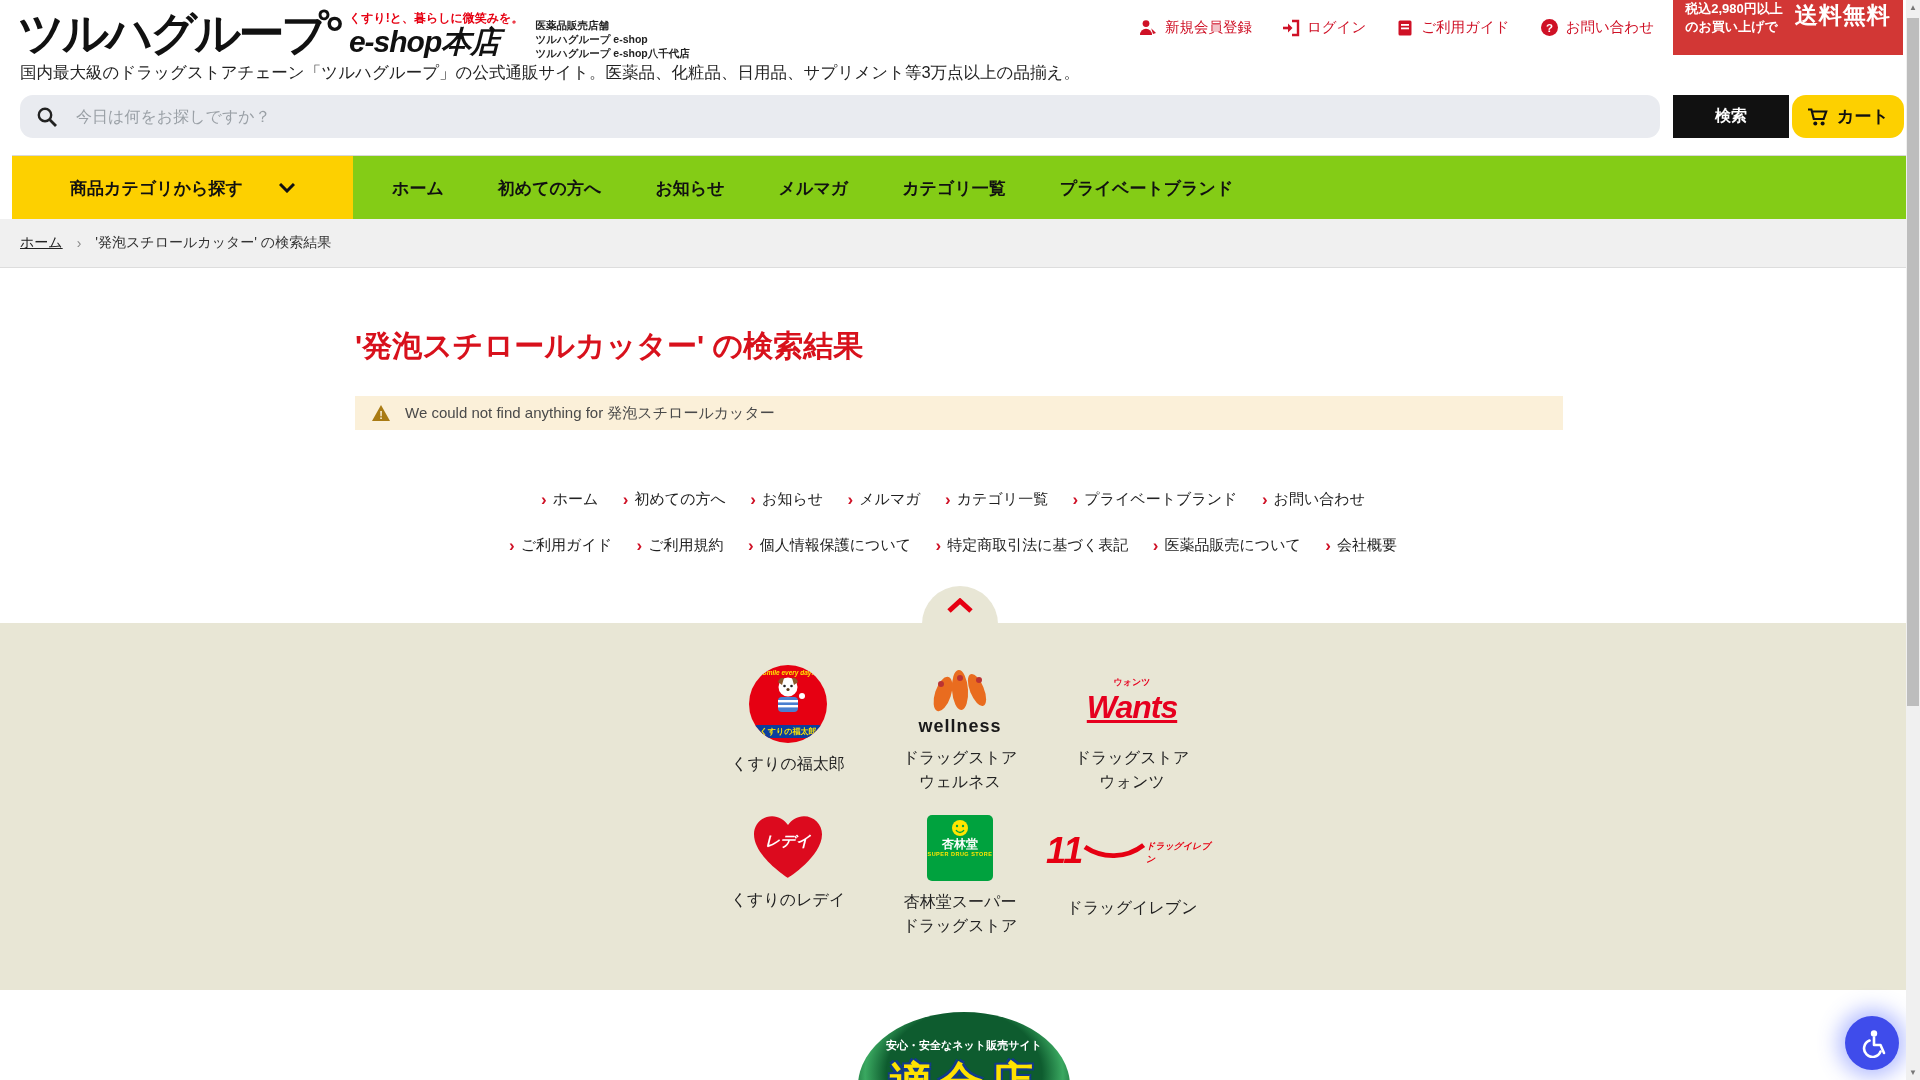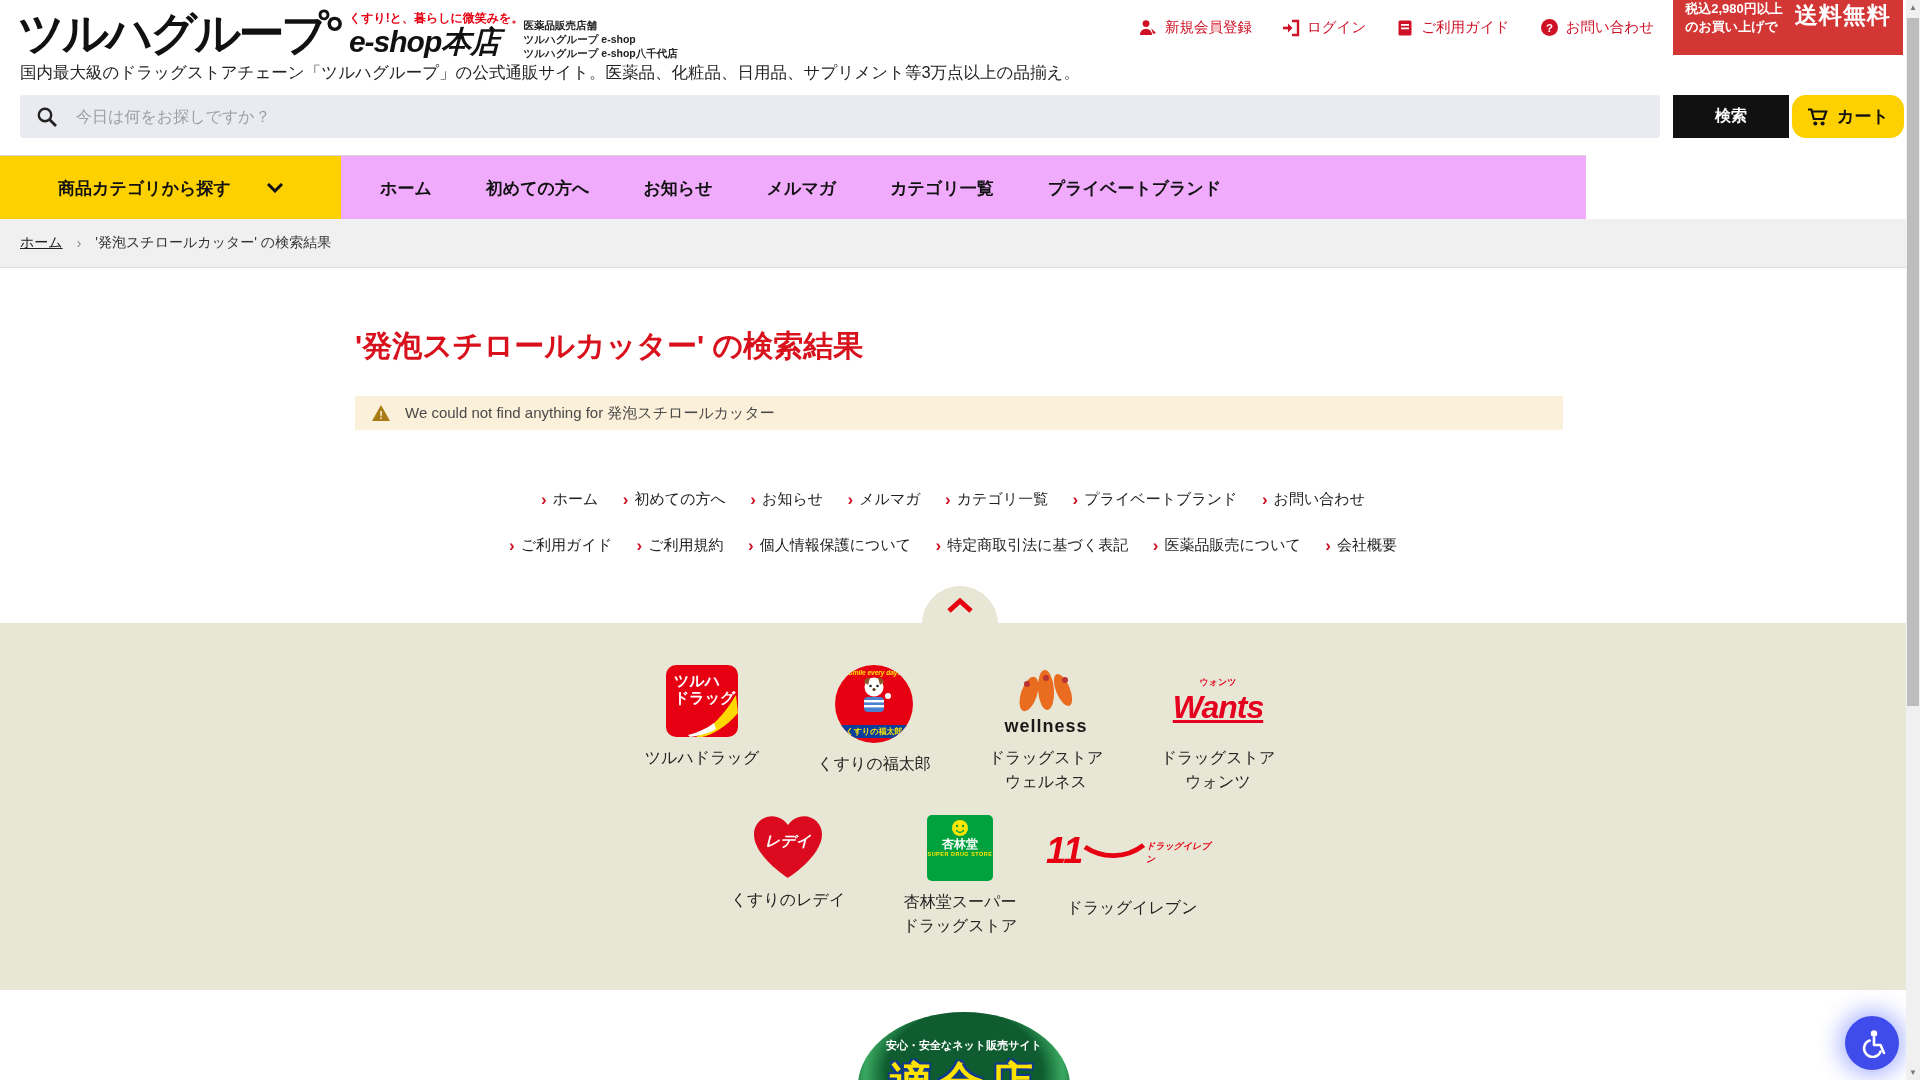--- a/index.html
+++ b/index.html
@@ -5,35 +5,35 @@
   * { margin:0; padding:0; box-sizing:border-box; }
   html,body { width:1920px; height:1080px; overflow:hidden; }
   body { font-family:"Liberation Sans","DejaVu Sans",sans-serif; background:#fff; position:relative; }
 
   
   .logo-row { position:absolute; left:18px; top:10px; display:flex; align-items:flex-start; }
   .brand { font-size:46px; font-weight:900; letter-spacing:-3px; color:#111; line-height:1; white-space:nowrap; }
   .logo-mid { margin-left:8px; display:flex; flex-direction:column; }
   .tagline-red { color:#e60012; font-size:12px; font-weight:bold; white-space:nowrap; }
   .eshop { font-size:30px; font-weight:900; font-style:italic; color:#111; letter-spacing:-1px; line-height:1; white-space:nowrap; }
-  .store-lines { margin-top:8px; font-size:10.5px; font-weight:bold; color:#222; line-height:1.35; }
+  .store-lines { margin-left:12px; margin-top:8px; font-size:10.5px; font-weight:bold; color:#222; line-height:1.35; }
   .top-links { position:absolute; top:18px; right:266px; display:flex; gap:30px; align-items:center;text-align:center; }
   .top-link { display:flex; gap:7px; align-items:center; color:#cf1126; font-size:14.5px; cursor:pointer; white-space:nowrap; }
   .shipping { position:absolute; top:0; left:1673px; width:230px; height:55px; background:#d23735; color:#fff; display:flex; align-items:flex-start; justify-content:center; gap:12px; }
   .ship-left { font-size:13px; font-weight:bold; line-height:1.4; }
   .ship-right { font-size:23px; font-weight:bold; letter-spacing:1px; }
   .site-desc { position:absolute; left:20px; top:62px; font-size:16.5px; color:#222; }
-  .search-input { position:absolute; left:20px; top:95px; width:1640px; height:43px; background:#e9ebf0; border:none; border-radius:3px; padding-left:56px; font-size:16px; color:#333; font-family:inherit; }
+  .search-input { position:absolute; left:20px; top:95px; width:1640px; height:43px; background:#e9ebf0; border:none; border-radius:13px; padding-left:56px; font-size:16px; color:#333; font-family:inherit; }
   .search-input::placeholder { color:#9aa0a6; }
   .search-icon { position:absolute; left:36px; top:106px; }
   .search-btn { position:absolute; left:1673px; top:95px; width:116px; height:43px; background:#111; color:#fff; font-size:16px; font-weight:bold; border:none; cursor:pointer; font-family:inherit; }
   .cart-btn { position:absolute; left:1792px; top:95px; width:112px; height:43px; background:#fdd000; border:none; border-radius:14px; font-weight:bold; font-size:17px; color:#111; display:flex; align-items:center; justify-content:center; gap:8px; cursor:pointer; font-family:inherit; }
 
   
-  .navbar { position:absolute; left:0; top:155px; width:1586px; height:64px; background:#f0abfc; border-top:1px solid #d8d8d8; }
+  .navbar { position:absolute; left:12px; top:155px; width:1906px; height:64px; background:#84cc16; border-top:1px solid #d8d8d8; }
   .cat-btn { position:absolute; left:0; top:0; width:341px; height:64px; background:#fdd000; display:flex; align-items:center; justify-content:center; gap:36px; font-size:17px; font-weight:bold; color:#111; cursor:pointer; }
   .nav-items { position:absolute; left:380px; top:0; height:64px; display:flex; gap:54px; align-items:center; }
   .nav-item { font-size:17px; font-weight:bold; color:#111; cursor:pointer; white-space:nowrap; }
 
   
   .breadcrumb { position:absolute; left:0; top:219px; width:1906px; height:49px; background:#f0f0f0; border-bottom:1px solid #ddd; display:flex; align-items:center; padding-left:20px; gap:14px; font-size:14px; color:#333; }
   .bc-home { text-decoration:underline; color:#222; cursor:pointer; }
   .bc-sep { color:#888; }
 
   
@@ -262,31 +262,20 @@
 
 <div class="totop">
   <svg width="28" height="15" viewBox="0 0 28 15">
       <polyline points="3,13 14,3 25,13" stroke="#e60012" stroke-width="5" fill="none"></polyline>
     </svg>
 </div>
 
 <div class="brandfooter">
   <div class="brand-row brand-row1">
     <div class="brand-cell">
-      <div class="lg-tsuruha">
-        <span>ツルハ</span>
-        <span>ドラッグ</span>
-        <svg width="52" height="46" viewBox="0 0 52 46">
-            <path d="M10 46 C24 38 38 24 50 4 L52 22 C40 36 26 44 16 46 Z" fill="#ffd800"></path>
-            <path d="M2 44 C10 42 20 38 28 32 L30 38 C22 43 12 45 4 46 Z" fill="#fff"></path>
-          </svg>
-      </div>
-      <div class="brand-label">ツルハドラッグ</div>
-    </div>
-    <div class="brand-cell">
       <div class="lg-fuku">
         <span class="smile">Smile every day!</span>
         <svg width="44" height="38" viewBox="0 0 44 38">
           <circle cx="22" cy="11" r="9.5" fill="#fff"></circle>
           <path d="M12 6 a5 7 0 0 1 6 -4 l-2 7 z" fill="#8a5a2b"></path>
           <path d="M32 6 a5 7 0 0 0 -6 -4 l2 7 z" fill="#8a5a2b"></path>
           <circle cx="18.5" cy="10" r="1.3" fill="#222"></circle>
             <circle cx="25.5" cy="10" r="1.3" fill="#222"></circle>
           <circle cx="22" cy="13.5" r="1.6" fill="#5a3a1a"></circle>
           <rect x="12" y="21" width="20" height="15" rx="4" fill="#4a7fd0"></rect>

